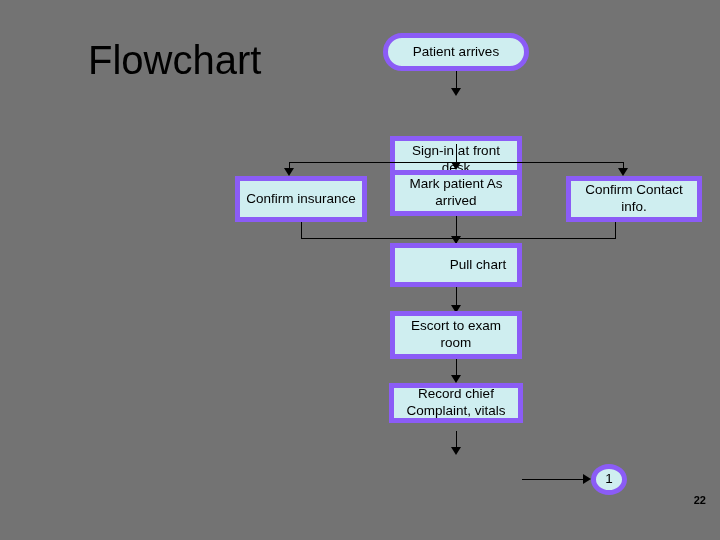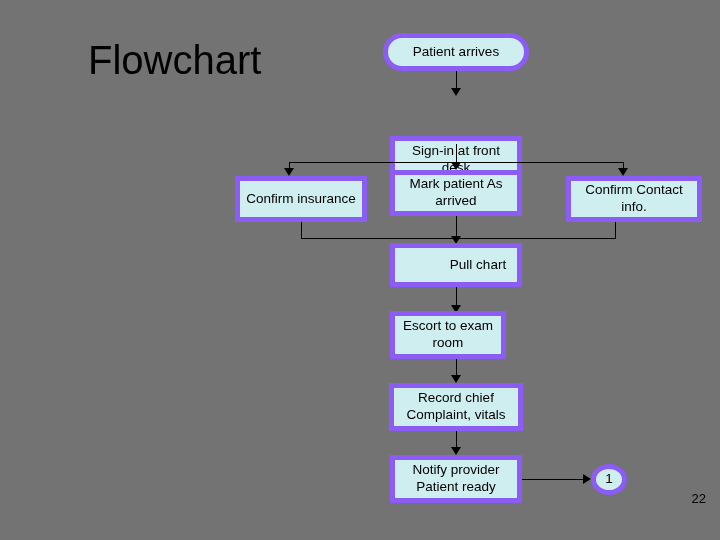--- a/index.html
+++ b/index.html
@@ -69,23 +69,24 @@
     width: 0;
     height: 0;
     border-top: 5px solid transparent;
     border-bottom: 5px solid transparent;
     border-left: 8px solid #000000;
   }
   .page-number {
     position: absolute;
     right: 14px;
     bottom: 34px;
-    font-size: 13px;
+    font-size: 11px;
     color: #000000;
     font-family: "Liberation Sans", sans-serif;
+    font-weight: bold;
   }
 </style>
 </head>
 <body>
 
 <div id="slide">
 
   <div class="title">Flowchart</div>
 
   <div class="node rounded" style="left:383px; top:33px; width:146px; height:38px;">
@@ -126,37 +127,34 @@
   <div class="conn vline" style="left:456px; top:238px; height:10px;"></div>
   <div class="arrow-down" style="left:451px; top:236px;"></div>
 
   <div class="node" style="left:390px; top:243px; width:132px; height:44px;padding-left:48px;">
     <span>Pull chart</span>
   </div>
 
   <div class="conn vline" style="left:456px; top:287px; height:24px;"></div>
   <div class="arrow-down" style="left:451px; top:305px;"></div>
 
-  <div class="node" style="left:390px; top:311px; width:116px; height:48px;">
+  <div class="node" style="left:390px; top:311px; width:132px; height:48px;">
     <span>Escort to exam room</span>
   </div>
 
   <div class="conn vline" style="left:456px; top:359px; height:22px;"></div>
   <div class="arrow-down" style="left:451px; top:375px;"></div>
 
-  <div class="node" style="left:389px; top:383px; width:134px; height:48px;">
+  <div class="node" style="left:389px; top:383px; width:134px; height:40px;">
     <span>Record chief Complaint, vitals</span>
   </div>
 
   <div class="conn vline" style="left:456px; top:431px; height:22px;"></div>
   <div class="arrow-down" style="left:451px; top:447px;"></div>
 
-  <div class="node" style="left:390px; top:455px; width:132px; height:48px;">
-    <span>Notify provider Patient ready</span>
-  </div>
 
   <div class="conn hline" style="left:522px; top:479px; width:65px;"></div>
   <div class="arrow-right" style="left:583px; top:474px;"></div>
 
   <div class="node circle" style="left:591px; top:464px; width:36px; height:31px;">
     <span>1</span>
   </div>
 
   <div class="page-number">22</div>
 

